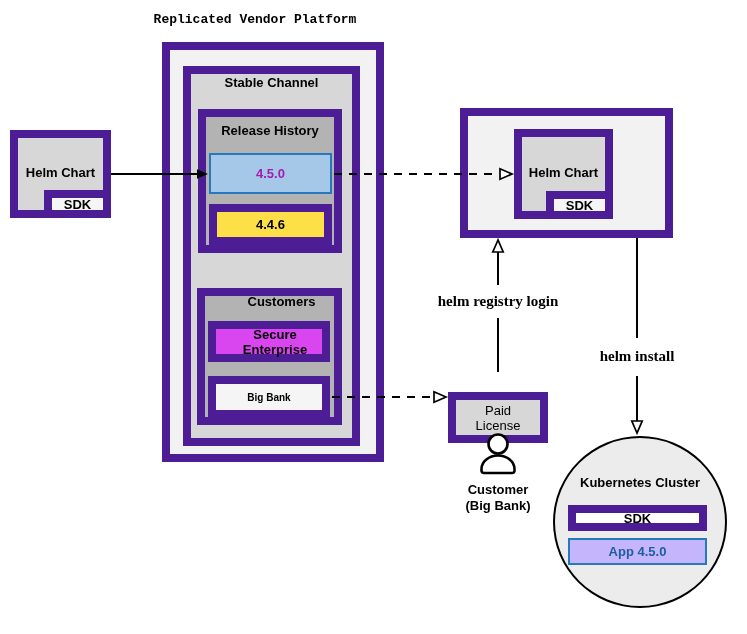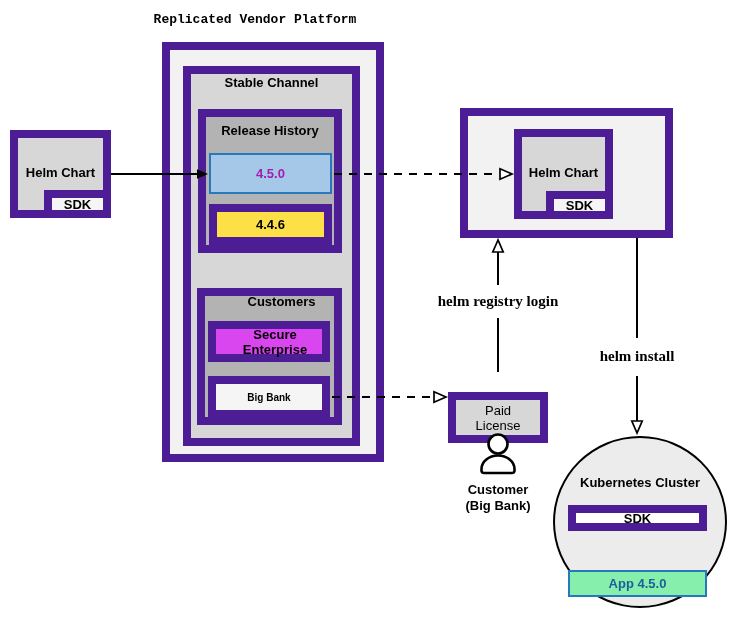--- a/index.html
+++ b/index.html
@@ -56,22 +56,22 @@
 
   
   .t-login   { left:397px; top:293px; width:202px; }
   .t-install { left:577px; top:348px; width:120px; }
 
   
   .k8s  { left:553px; top:436px; width:174px; height:172px; background:#ececec;
           border:2px solid #000; border-radius:50%; position:absolute; }
   .sdk-k8s { left:568px; top:505px; width:139px; height:26px; background:#ffffff;
              font-weight:bold; font-size:13px; }
-  .app-k8s { left:568px; top:538px; width:139px; height:27px; background:#86efac;
-             border:2px solid #2779be; color:#1c5e9e; font-weight:bold; font-size:13px;margin-top:32px; }
+  .app-k8s { left:568px; top:538px; width:139px; height:27px; background:#c4b5fd;
+             border:2px solid #2779be; color:#1c5e9e; font-weight:bold; font-size:13px; }
   .t-k8s { left:553px; top:475px; width:174px; }
 
   svg.overlay { position:absolute; left:0; top:0; width:747px; height:634px;
                 pointer-events:none; }
 </style>
 </head>
 <body>
 
 <div class="canvas">
 

